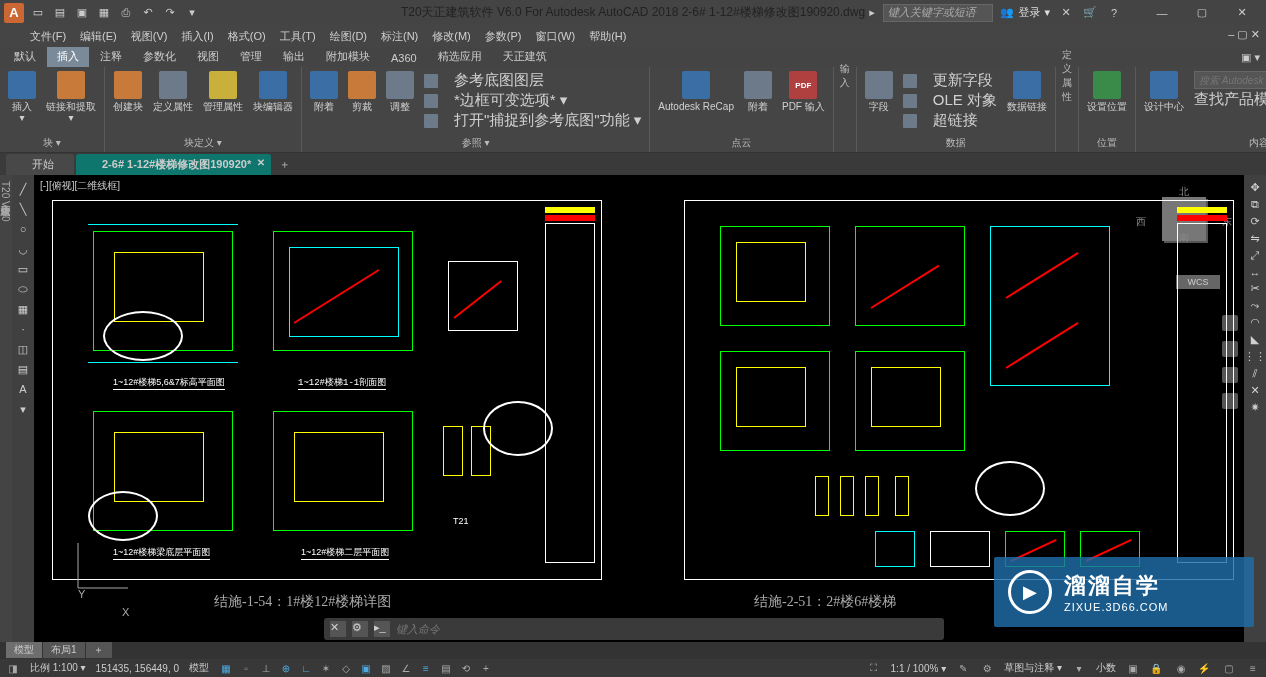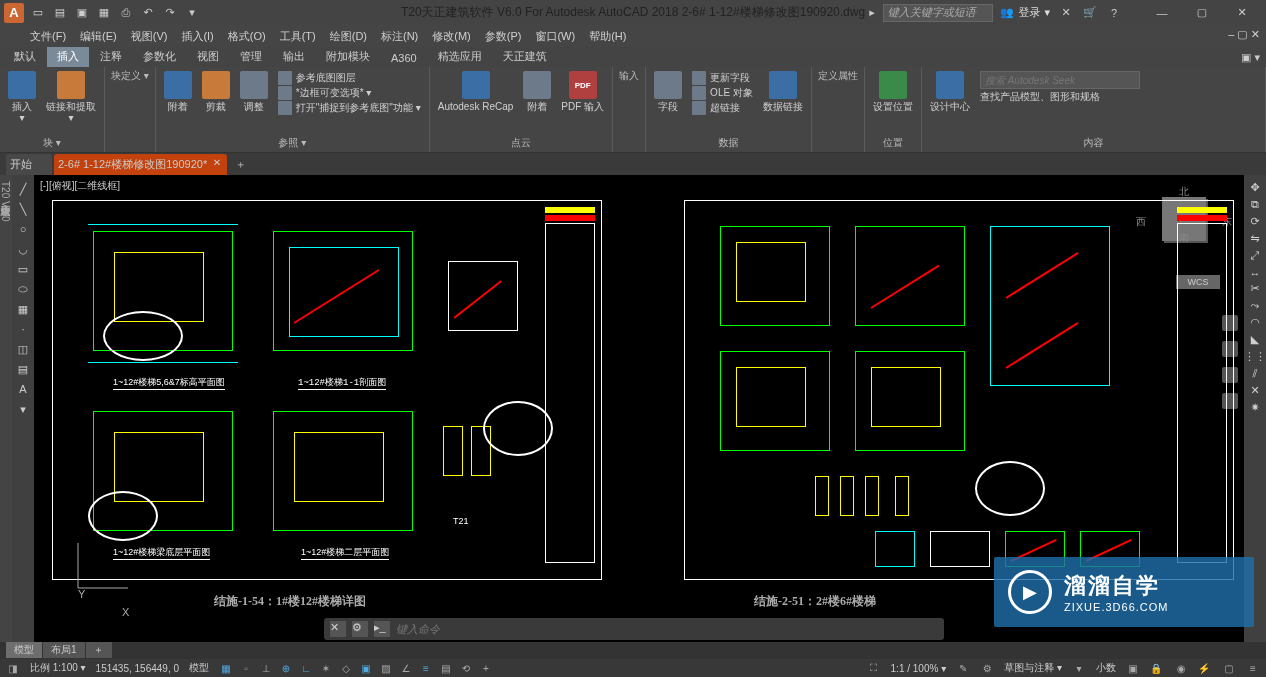--- a/index.html
+++ b/index.html
@@ -25,26 +25,26 @@
 .rtab.active { background:#7a8a99; color:#fff; }
 
 .ribbon { height:86px; background:#454545; display:flex; border-bottom:1px solid #333; }
 .panel { display:flex; flex-direction:column; border-right:1px solid #5a5a5a; padding:2px 4px; }
 .panel-body { flex:1; display:flex; align-items:flex-start; gap:2px; }
 .panel-title { height:14px; text-align:center; color:#bbb; font-size:10px; display:flex; align-items:center; justify-content:center; padding:0 2px; }
 .big-btn { display:flex; flex-direction:column; align-items:center; justify-content:center; padding:2px 4px; cursor:pointer; min-width:34px; }
 .big-btn .ico { width:28px; height:28px; background:#6c7a89; border-radius:2px; margin-bottom:2px; display:flex; align-items:center; justify-content:center; }
 .big-btn .lbl { font-size:10px; text-align:center; line-height:11px; white-space:nowrap; }
 .stack-btns { display:flex; flex-direction:column; gap:1px; padding:2px 4px; }
-.sm-btn { display:flex; align-items:flex-start; gap:4px; cursor:pointer; font-size:10px; white-space:nowrap; }
+.sm-btn { display:flex; align-items:center; gap:16px; cursor:pointer; font-size:15px; white-space:nowrap; }
 .sm-btn .si { width:14px; height:14px; background:#6c7a89; border-radius:1px; }
 
 .doc-tabs { height:22px; background:#3a3a3a; display:flex; align-items:center; padding-left:6px; gap:2px; }
-.doc-tab { padding:3px 20px 3px 4px; background:#484848; color:#ccc; position:relative; cursor:pointer; border-radius:3px 3px 0 0; }
-.doc-tab.active { background:#c2410c; }
+.doc-tab { padding:3px 20px 3px 26px; background:#484848; color:#ccc; position:relative; cursor:pointer; border-radius:3px 3px 0 0; }
+.doc-tab.active { background:#0f766e;font-weight:bold; }
 .doc-tab .x { position:absolute; right:6px; top:3px; font-size:10px; }
 
 .workspace { position:absolute; top:175px; left:0; right:0; bottom:35px; background:#555; display:flex; }
 .left-tool { width:12px; background:#444; writing-mode:vertical-rl; text-orientation:mixed; font-size:10px; color:#aaa; padding-top:6px; }
 .tool-col { width:22px; background:#404040; display:flex; flex-direction:column; align-items:center; gap:4px; padding-top:6px; }
 .tool-col .t { width:16px; height:16px; color:#ccc; display:flex; align-items:center; justify-content:center; cursor:pointer; }
 
 .canvas { flex:1; background:#000; position:relative; overflow:hidden; }
 .vp-label { position:absolute; top:4px; left:6px; color:#ccc; font-size:10px; }
 .sheet { position:absolute; border:1px solid #fff; }
@@ -53,21 +53,21 @@
 
 
 .dwg-box { position:absolute; border:1px solid #0f0; }
 .dwg-box .stair { position:absolute; background:none; border:1px solid #ff0; }
 .dwg-box .dim { position:absolute; height:1px; background:#0ff; }
 .cloud { position:absolute; border:2px solid #fff; border-radius:50%; }
 .dwg-label { position:absolute; color:#fff; font-size:9px; text-align:center; white-space:nowrap; }
 .title-strip { position:absolute; background:#ff0; }
 .title-strip.red{ background:#f00; }
 .diag { position:absolute; background:#f00; height:2px; transform-origin:left center; }
-.drawing-title { position:absolute; color:#aaa; font-size:12px; font-family:serif;font-weight:bold; }
+.drawing-title { position:absolute; color:#aaa; font-size:14px; font-family:serif; }
 
 .viewcube { position:absolute; right:20px; top:10px; width:80px; height:80px; color:#888; font-size:10px; }
 .viewcube .cube { width:44px; height:44px; background:#777; margin:12px auto; display:flex; align-items:center; justify-content:center; box-shadow:2px 2px 0 #555; }
 .viewcube .lbl-n { position:absolute; top:0; left:50%; transform:translateX(-50%); }
 .viewcube .lbl-s { position:absolute; bottom:20px; left:50%; transform:translateX(-50%); }
 .viewcube .lbl-e { position:absolute; right:-8px; top:30px; }
 .viewcube .lbl-w { position:absolute; left:-8px; top:30px; }
 .wcs { position:absolute; right:24px; top:100px; width:44px; height:14px; background:#666; color:#ccc; font-size:9px; text-align:center; line-height:14px; }
 
 .navbar-r { position:absolute; right:4px; top:140px; width:18px; display:flex; flex-direction:column; gap:10px; }
@@ -182,20 +182,38 @@
         </div>
       <div class="big-btn">
           <div class="ico icon-orange"></div>
           <div class="lbl">链接和提取</div>
           <div class="lbl">▾</div>
         </div>
     </div>
     <div class="panel-title">块 ▾</div>
   </div>
   <div class="panel">
+    <div class="panel-body">
+      <div class="big-btn">
+          <div class="ico icon-orange"></div>
+          <div class="lbl">创建块</div>
+        </div>
+      <div class="big-btn">
+          <div class="ico"></div>
+          <div class="lbl">定义属性</div>
+        </div>
+      <div class="big-btn">
+          <div class="ico icon-yellow"></div>
+          <div class="lbl">管理属性</div>
+        </div>
+      <div class="big-btn">
+          <div class="ico icon-blue"></div>
+          <div class="lbl">块编辑器</div>
+        </div>
+    </div>
     <div class="panel-title">块定义 ▾</div>
   </div>
   <div class="panel">
     <div class="panel-body">
       <div class="big-btn">
           <div class="ico icon-blue"></div>
           <div class="lbl">附着</div>
         </div>
       <div class="big-btn">
           <div class="ico icon-orange"></div>

